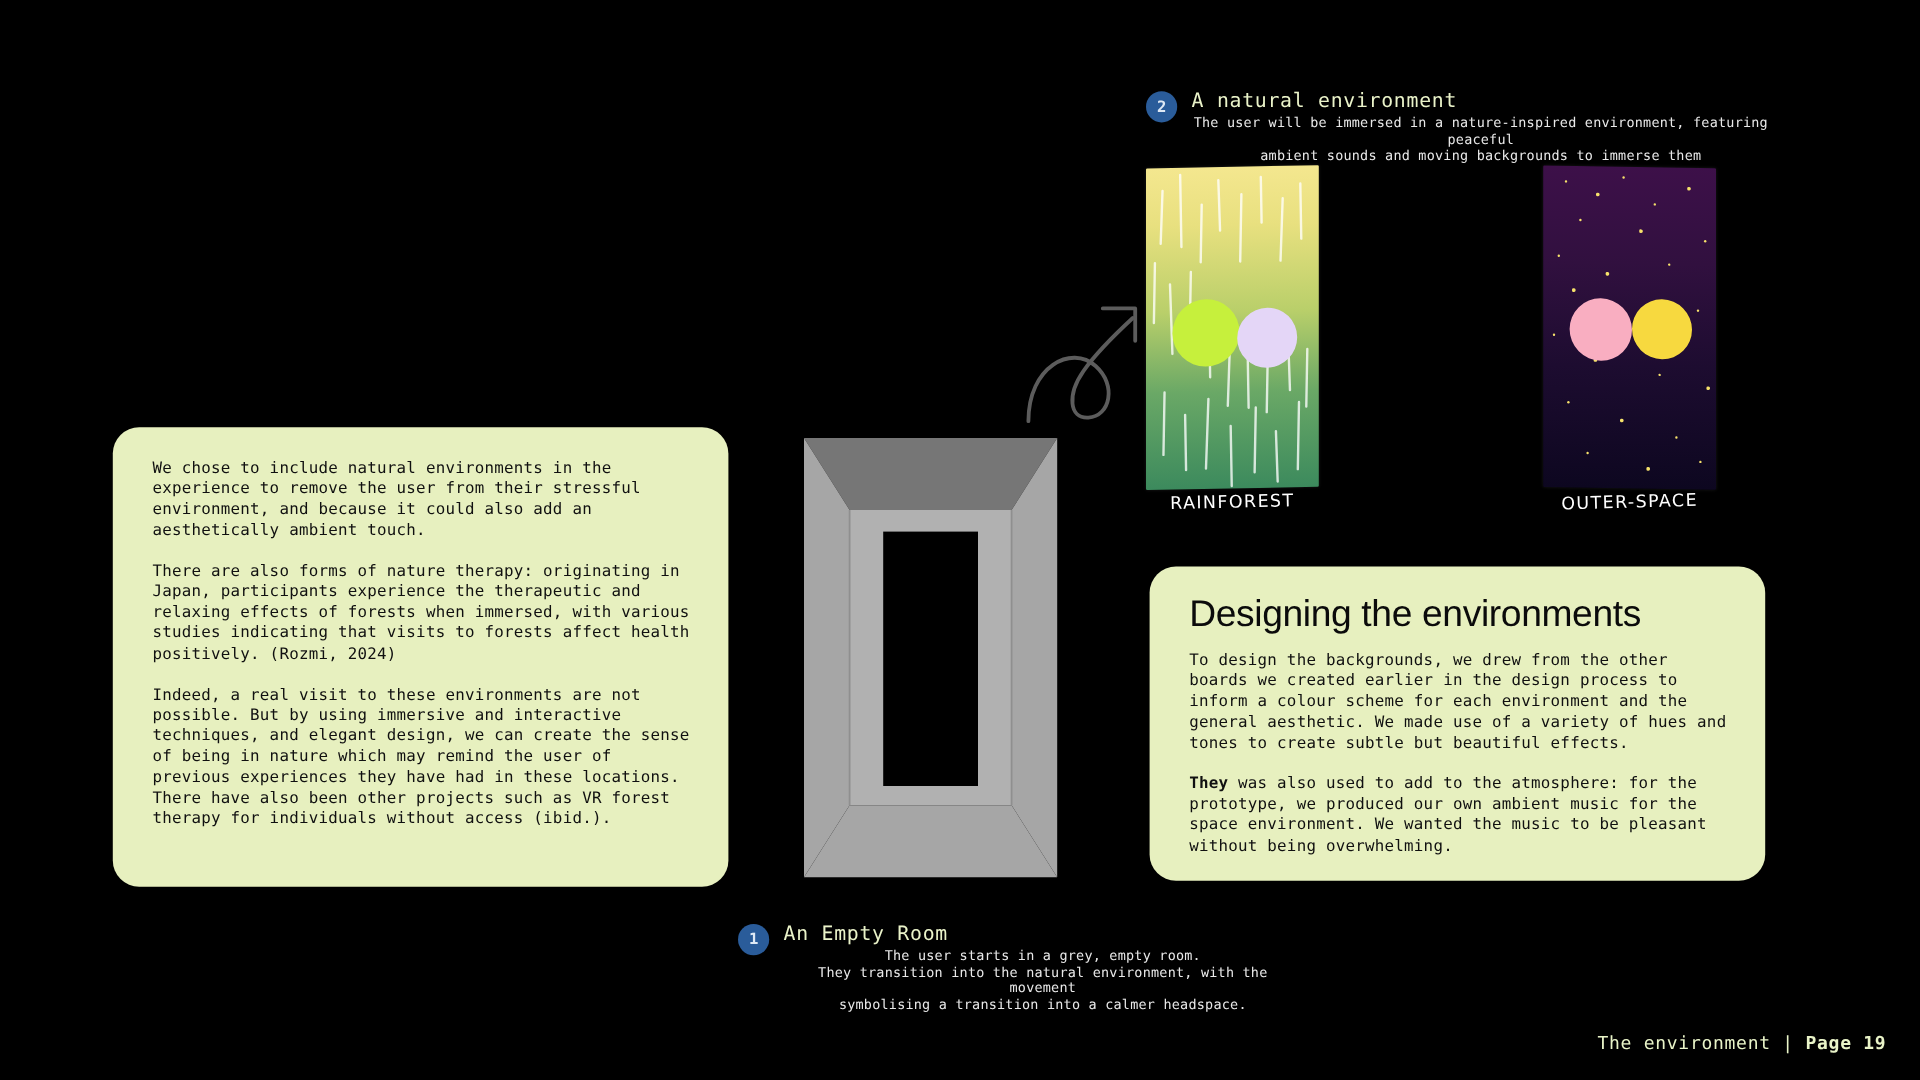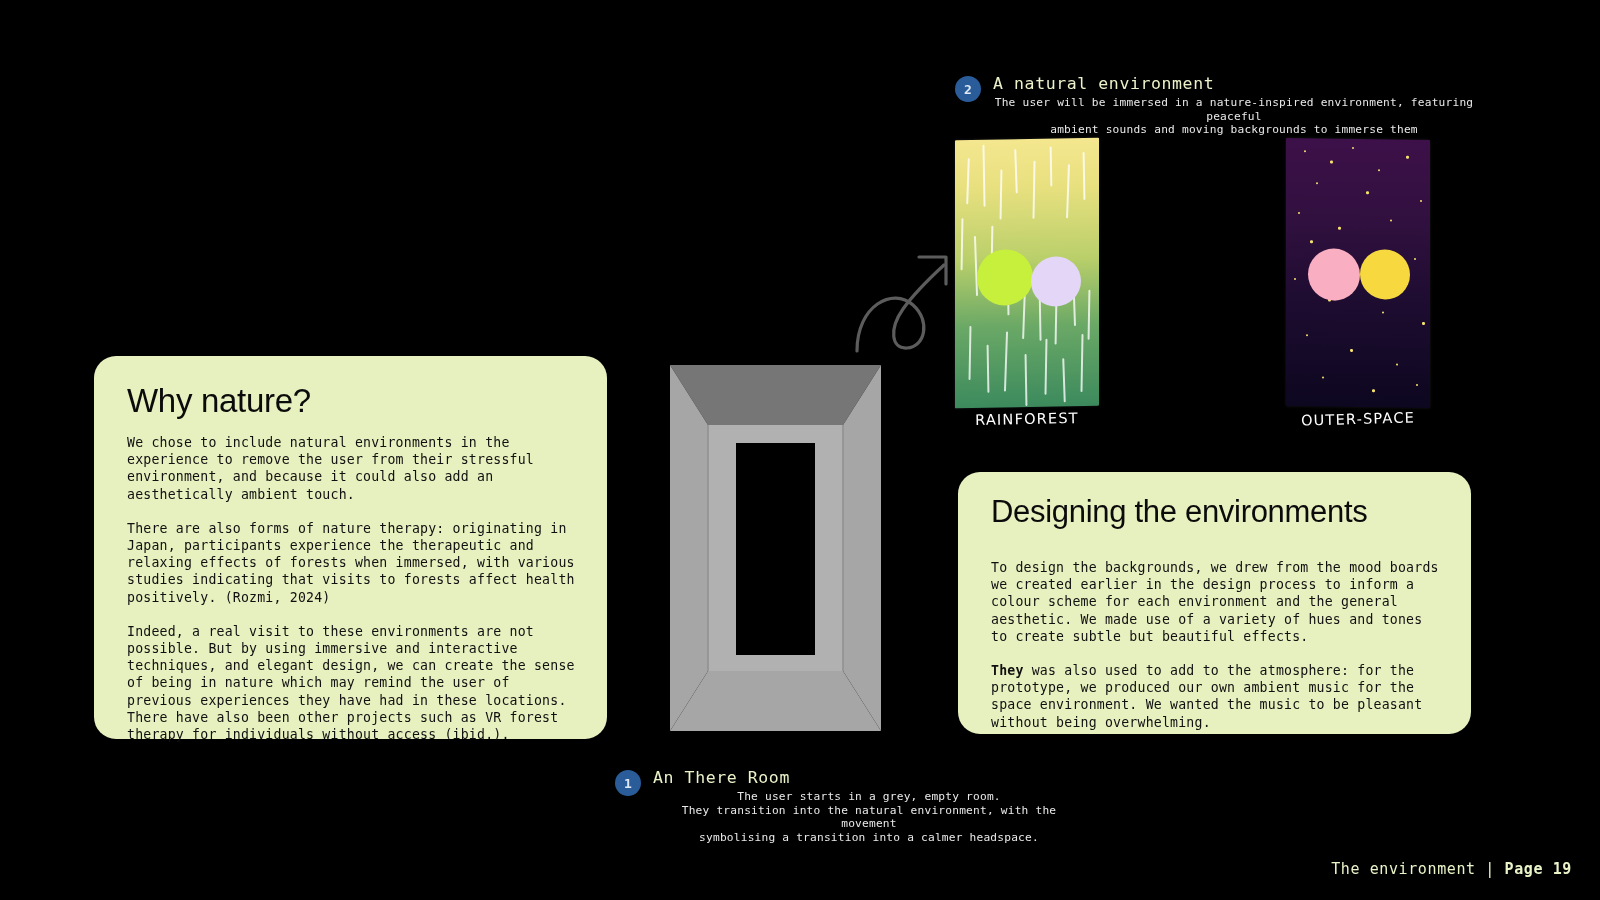--- a/index.html
+++ b/index.html
@@ -41,21 +41,21 @@
     font-size:13.2px;
     line-height:17.2px;
     letter-spacing:0.2px;
   }
   .card p:last-child{margin-bottom:0;}
   .card b{font-weight:700;}
 
   #card-why{left:94px;top:356px;width:513px;height:383px;padding:26px 29px 0 33px;}
   #card-why h2{font-size:33px;}
   #card-design{left:958px;top:472px;width:513px;height:262px;padding:22px 26px 0 33px;}
-  #card-design h2{font-size:31px;margin-bottom:29px;}
+  #card-design h2{font-size:31px;margin-bottom:12px;}
 
   
   #room{position:absolute;left:668px;top:363px;width:215px;height:370px;}
   #room svg{display:block;}
 
   
   #arrow{position:absolute;left:845px;top:243px;width:115px;height:115px;}
 
   
   #ann2{position:absolute;left:955px;top:74px;width:520px;}
@@ -116,29 +116,28 @@
   }
   #footer .pg{font-weight:700;}
 </style>
 </head>
 <body>
 
 <div class="slide">
 
 
   <div class="card" id="card-why">
-    <h2>Why nature?</h2>
     <p>We chose to include natural environments in the experience to remove the user from their stressful environment, and because it could also add an aesthetically ambient touch.</p>
     <p>There are also forms of nature therapy: originating in Japan, participants experience the therapeutic and relaxing effects of forests when immersed, with various studies indicating that visits to forests affect health positively. (Rozmi, 2024)</p>
     <p>Indeed, a real visit to these environments are not possible. But by using immersive and interactive techniques, and elegant design, we can create the sense of being in nature which may remind the user of previous experiences they have had in these locations. There have also been other projects such as VR forest therapy for individuals without access (ibid.).</p>
   </div>
 
   <div class="card" id="card-design">
     <h2>Designing the environments</h2>
-    <p>To design the backgrounds, we drew from the mood boards we created earlier in the design process to inform a colour scheme for each environment and the general aesthetic. We made use of a variety of hues and tones to create subtle but beautiful effects.</p>
+    <p>To design the backgrounds, we drew from the other boards we created earlier in the design process to inform a colour scheme for each environment and the general aesthetic. We made use of a variety of hues and tones to create subtle but beautiful effects.</p>
     <p><b>They</b> was also used to add to the atmosphere: for the prototype, we produced our own ambient music for the space environment. We wanted the music to be pleasant without being overwhelming.</p>
   </div>
 
   <div id="room">
     <svg width="215" height="370" viewBox="0 0 215 370">
 
       <polygon points="2,2 213,2 175,62 40,62" fill="#767676"></polygon>
 
       <polygon points="2,2 40,62 40,308 2,368" fill="#a6a6a6"></polygon>
 
@@ -235,21 +234,21 @@
     <div class="ann-body">
       <div class="ann-title">A natural environment</div>
       <div class="ann-desc">The user will be immersed in a nature-inspired environment, featuring peaceful
 ambient sounds and moving backgrounds to immerse them</div>
     </div>
   </div>
 
   <div id="ann1" class="ann">
     <div class="badge">1</div>
     <div class="ann-body">
-      <div class="ann-title">An There Room</div>
+      <div class="ann-title">An Empty Room</div>
       <div class="ann-desc">The user starts in a grey, empty room.
 They transition into the natural environment, with the movement
 symbolising a transition into a calmer headspace.</div>
     </div>
   </div>
 
   <div id="footer">
     <span>The environment</span>
     <span>|</span>
     <span class="pg">Page 19</span>

